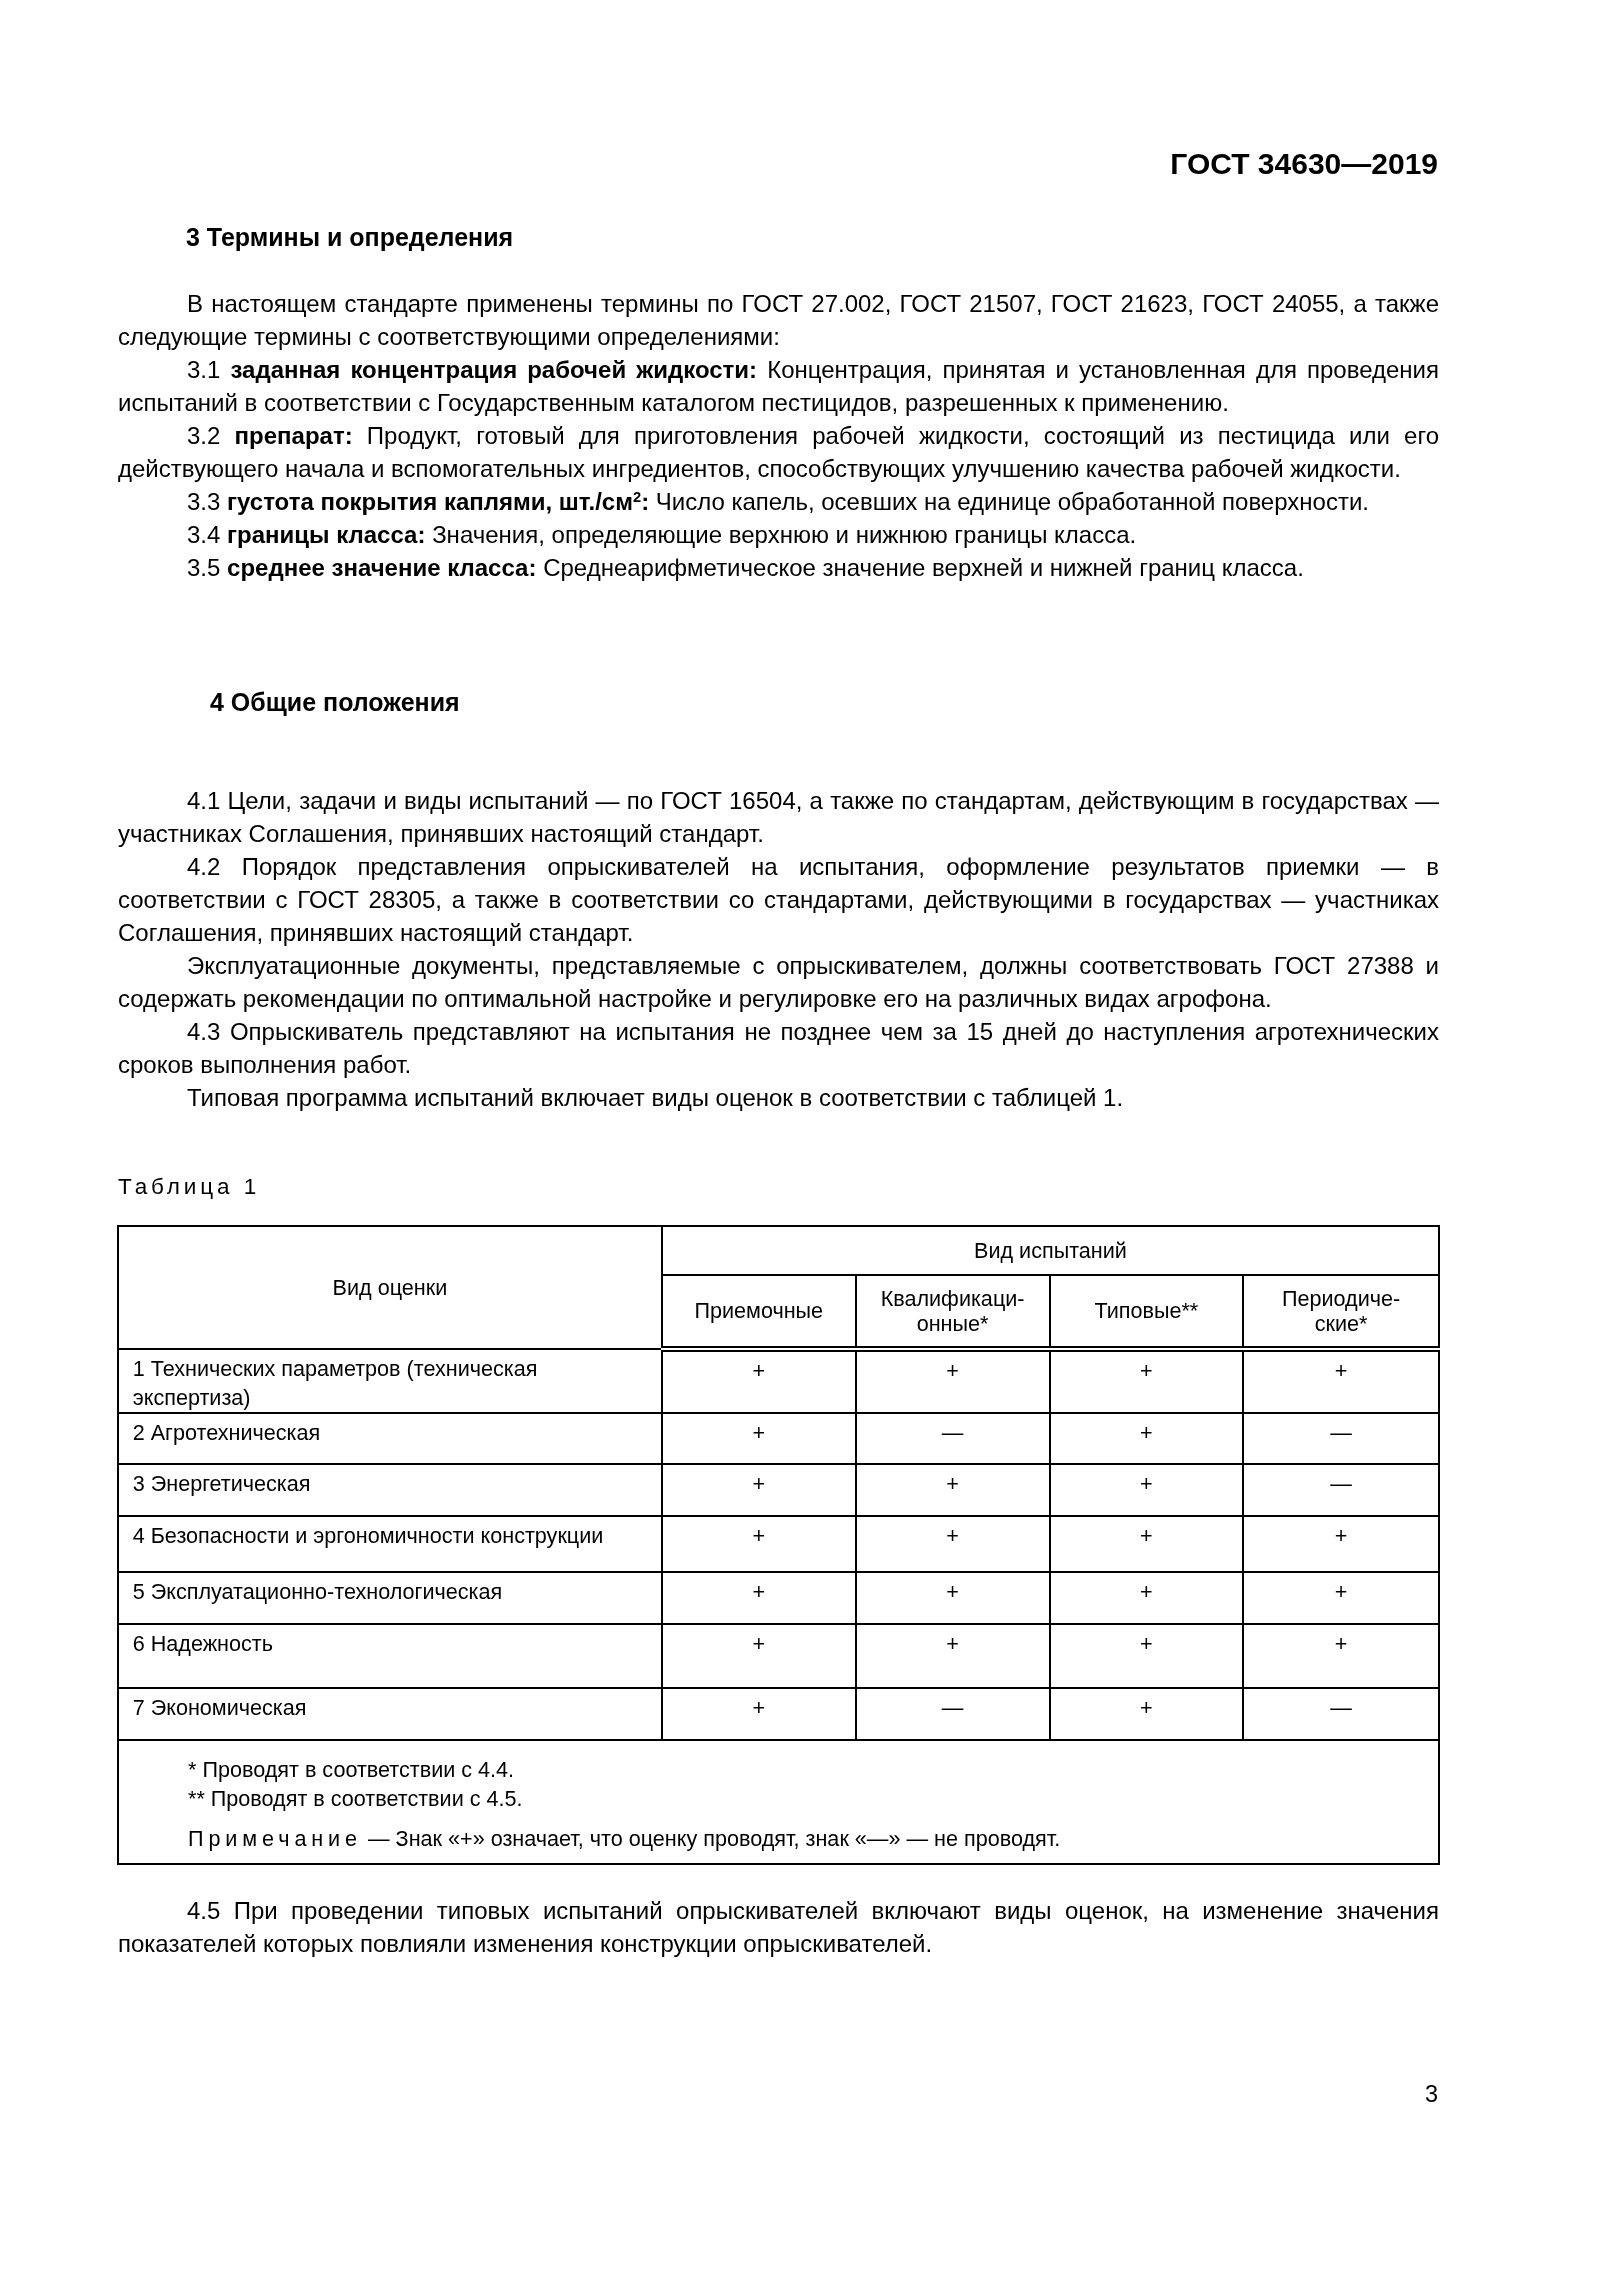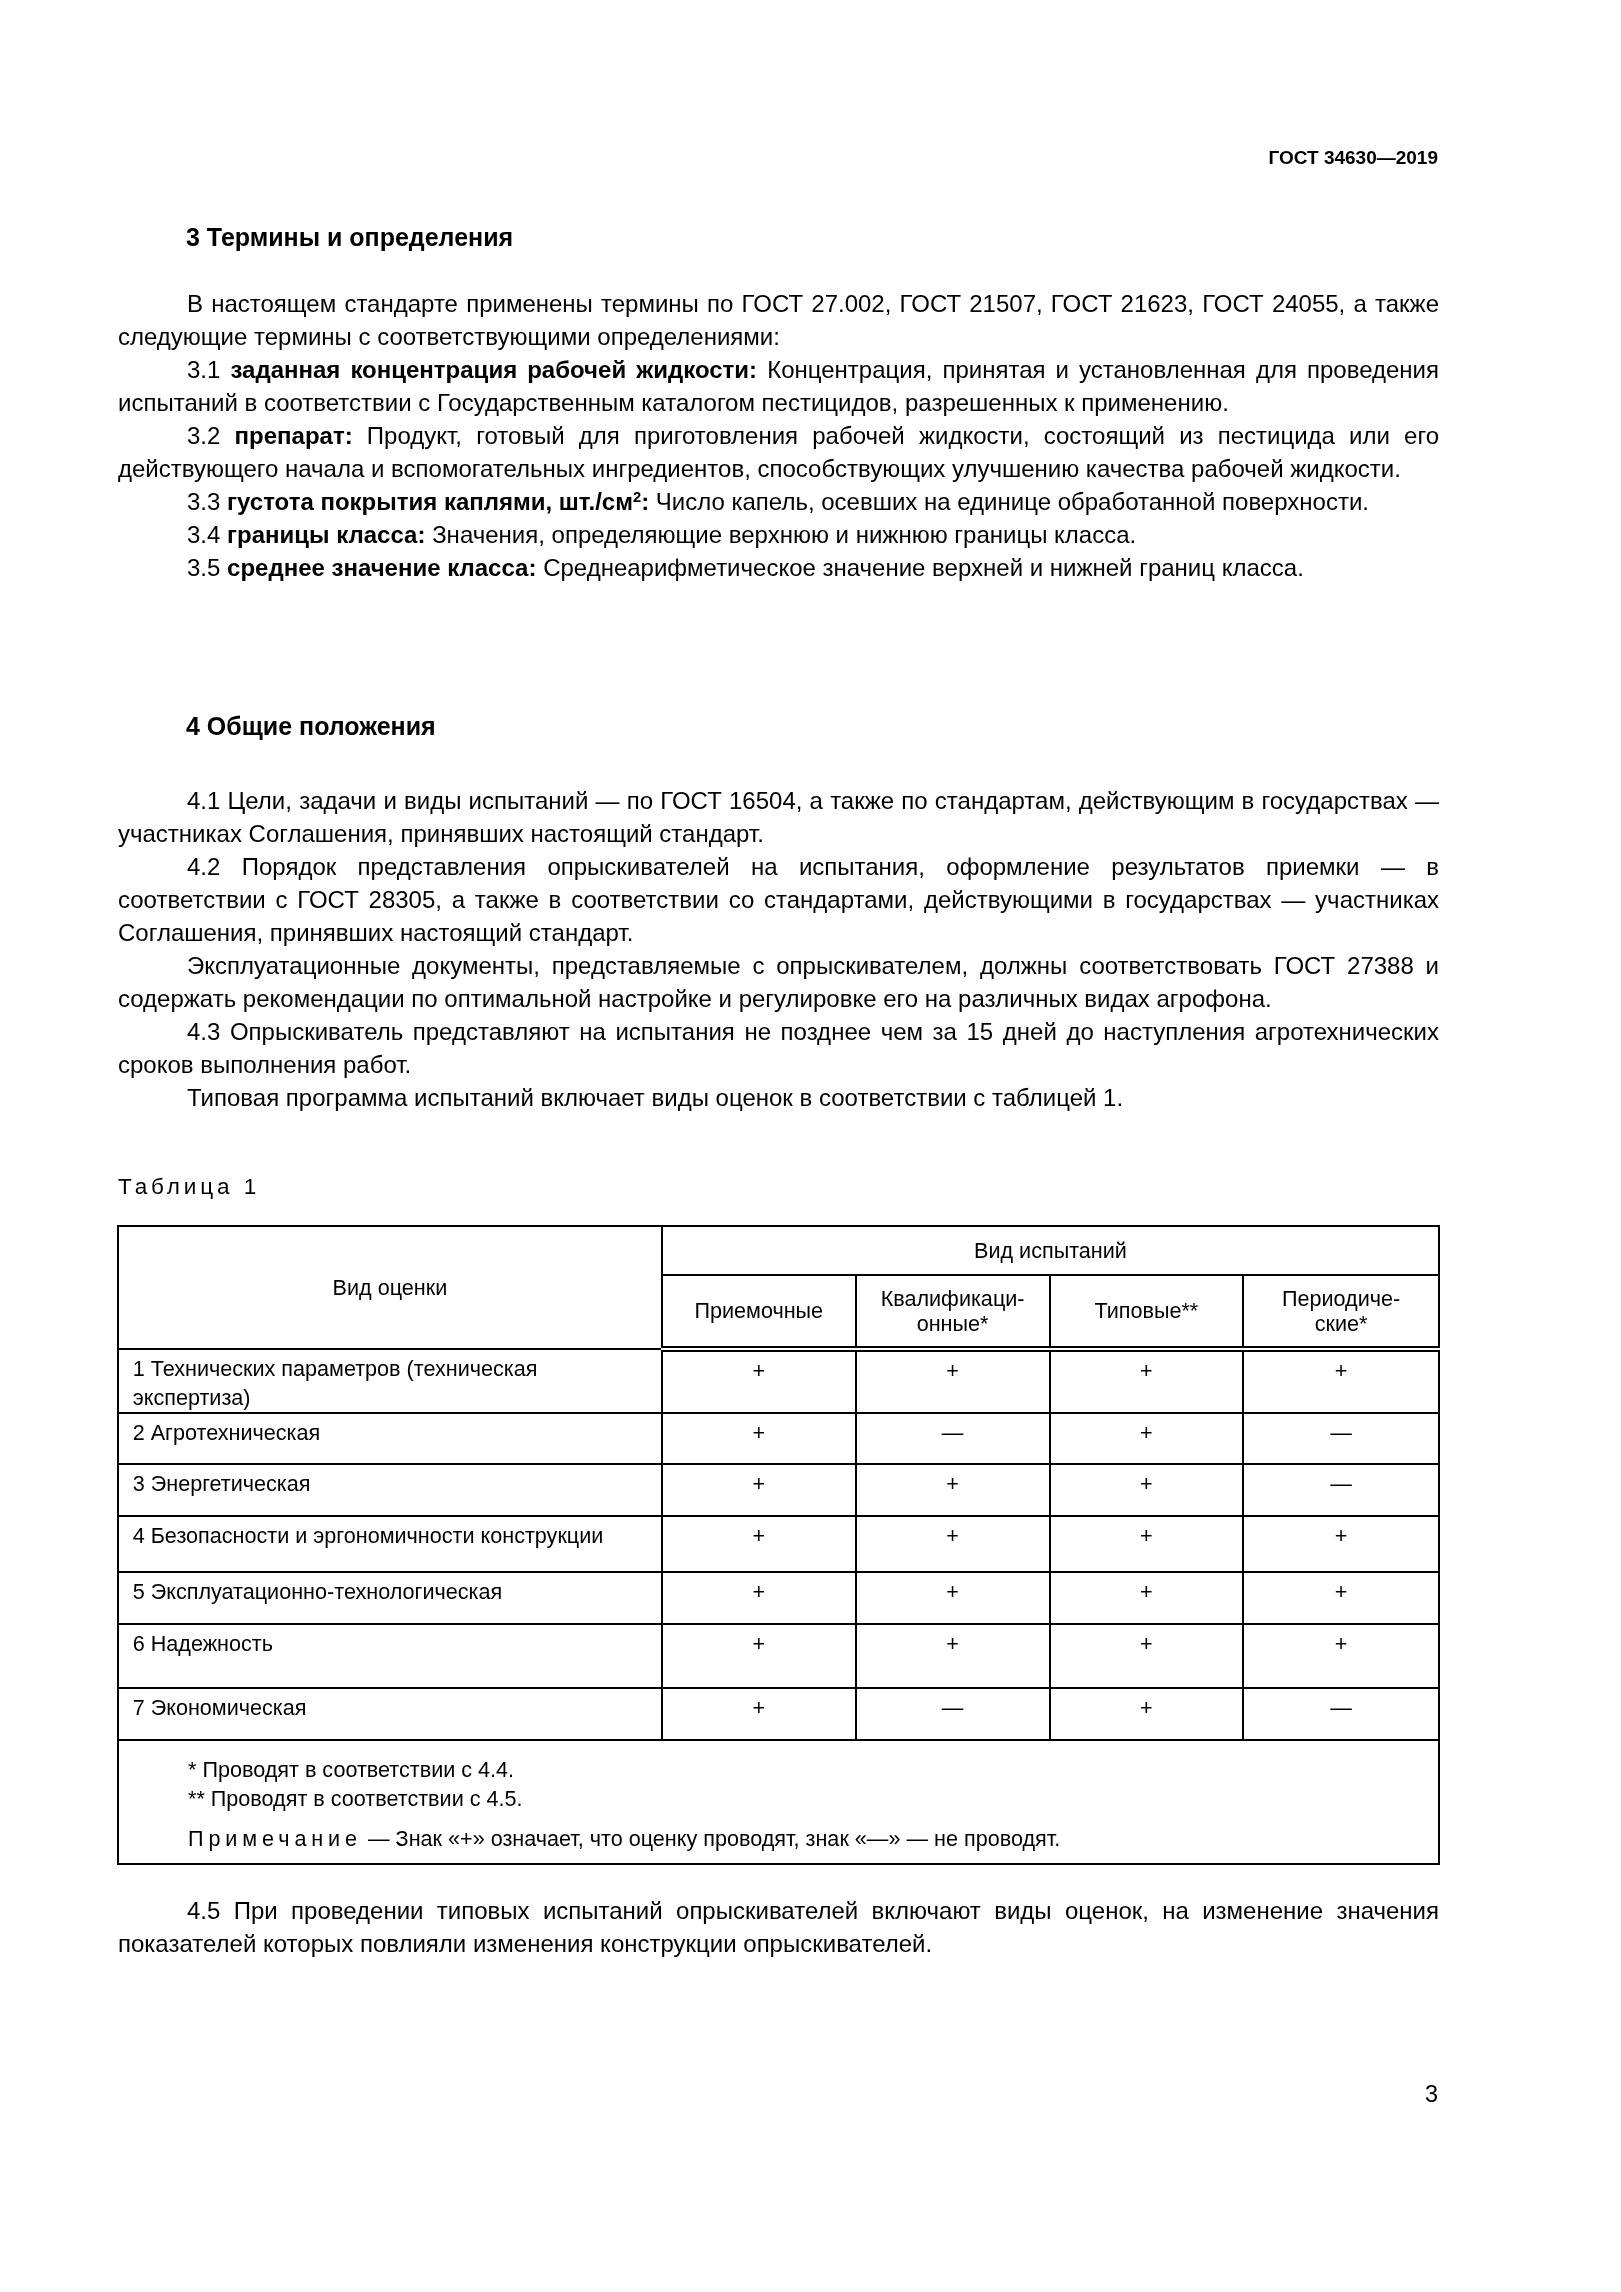--- a/index.html
+++ b/index.html
@@ -1,18 +1,18 @@
 <!DOCTYPE html>
 <html><head>
 <meta charset="utf-8">
 <style>
   html, body { margin:0; padding:0; background:#fff; }
   body { width:1621px; height:2293px; position:relative; font-family:"Liberation Sans", sans-serif; color:#000; overflow:hidden; }
   .abs { position:absolute; }
-  .hdr { right:183px; top:147px; font-weight:bold; font-size:19px; }
+  .hdr { right:183px; top:147px; font-weight:bold; font-size:30px; }
   .h2 { left:186px; font-weight:bold; font-size:25px; }
   .body-block { left:118px; width:1321px; font-size:24px; line-height:33px; }
   .p { text-align:justify; text-indent:69px; margin:0; }
   .b { font-weight:bold; }
   sup { font-size:14.7px; vertical-align:top; position:relative; top:-3.9px; }
   .caption { left:118px; top:1174px; font-size:22.5px; letter-spacing:3.9px;text-align:right; }
   table.t { position:absolute; left:117px; top:1225px; width:1323px; border-collapse:collapse; font-size:21.6px; }
   .t td, .t th { border:2.9px solid #000; padding:0; font-weight:normal; }
   .t th { text-align:center; vertical-align:middle; line-height:25.5px; }
   .t td.name { text-align:left; padding:3.9px 11.8px 0 13.7px; vertical-align:top; line-height:29px; }
@@ -31,21 +31,21 @@
 
 <div class="abs body-block" style="top:287px;">
   <p class="p">В настоящем стандарте применены термины по ГОСТ 27.002, ГОСТ 21507, ГОСТ 21623, ГОСТ 24055, а также следующие термины с соответствующими определениями:</p>
   <p class="p"><span>3.1</span> <span class="b">заданная концентрация рабочей жидкости:</span> <span>Концентрация, принятая и установленная для проведения испытаний в соответствии с Государственным каталогом пестицидов, разрешенных к применению.</span></p>
   <p class="p"><span>3.2</span> <span class="b">препарат:</span> <span>Продукт, готовый для приготовления рабочей жидкости, состоящий из пестицида или его действующего начала и вспомогательных ингредиентов, способствующих улучшению качества рабочей жидкости.</span></p>
   <p class="p"><span>3.3</span> <span class="b"><span>густота покрытия каплями, шт./см</span><sup>2</sup><span>:</span></span> <span>Число капель, осевших на единице обработанной поверхности.</span></p>
   <p class="p"><span>3.4</span> <span class="b">границы класса:</span> <span>Значения, определяющие верхнюю и нижнюю границы класса.</span></p>
   <p class="p"><span>3.5</span> <span class="b">среднее значение класса:</span> <span>Среднеарифметическое значение верхней и нижней границ класса.</span></p>
 </div>
 
-<div class="abs h2" style="top:712px;">4 Общие положения</div>
+<div class="abs h2" style="top:688px;margin-left:24px;">4 Общие положения</div>
 
 <div class="abs body-block" style="top:784px;">
   <p class="p">4.1 Цели, задачи и виды испытаний — по ГОСТ 16504, а также по стандартам, действующим в государствах — участниках Соглашения, принявших настоящий стандарт.</p>
   <p class="p">4.2 Порядок представления опрыскивателей на испытания, оформление результатов приемки — в соответствии с ГОСТ 28305, а также в соответствии со стандартами, действующими в государствах — участниках Соглашения, принявших настоящий стандарт.</p>
   <p class="p">Эксплуатационные документы, представляемые с опрыскивателем, должны соответствовать ГОСТ 27388 и содержать рекомендации по оптимальной настройке и регулировке его на различных видах агрофона.</p>
   <p class="p">4.3 Опрыскиватель представляют на испытания не позднее чем за 15 дней до наступления агротехнических сроков выполнения работ.</p>
   <p class="p">Типовая программа испытаний включает виды оценок в соответствии с таблицей 1.</p>
 </div>
 
 <div class="abs caption">Таблица 1</div>

